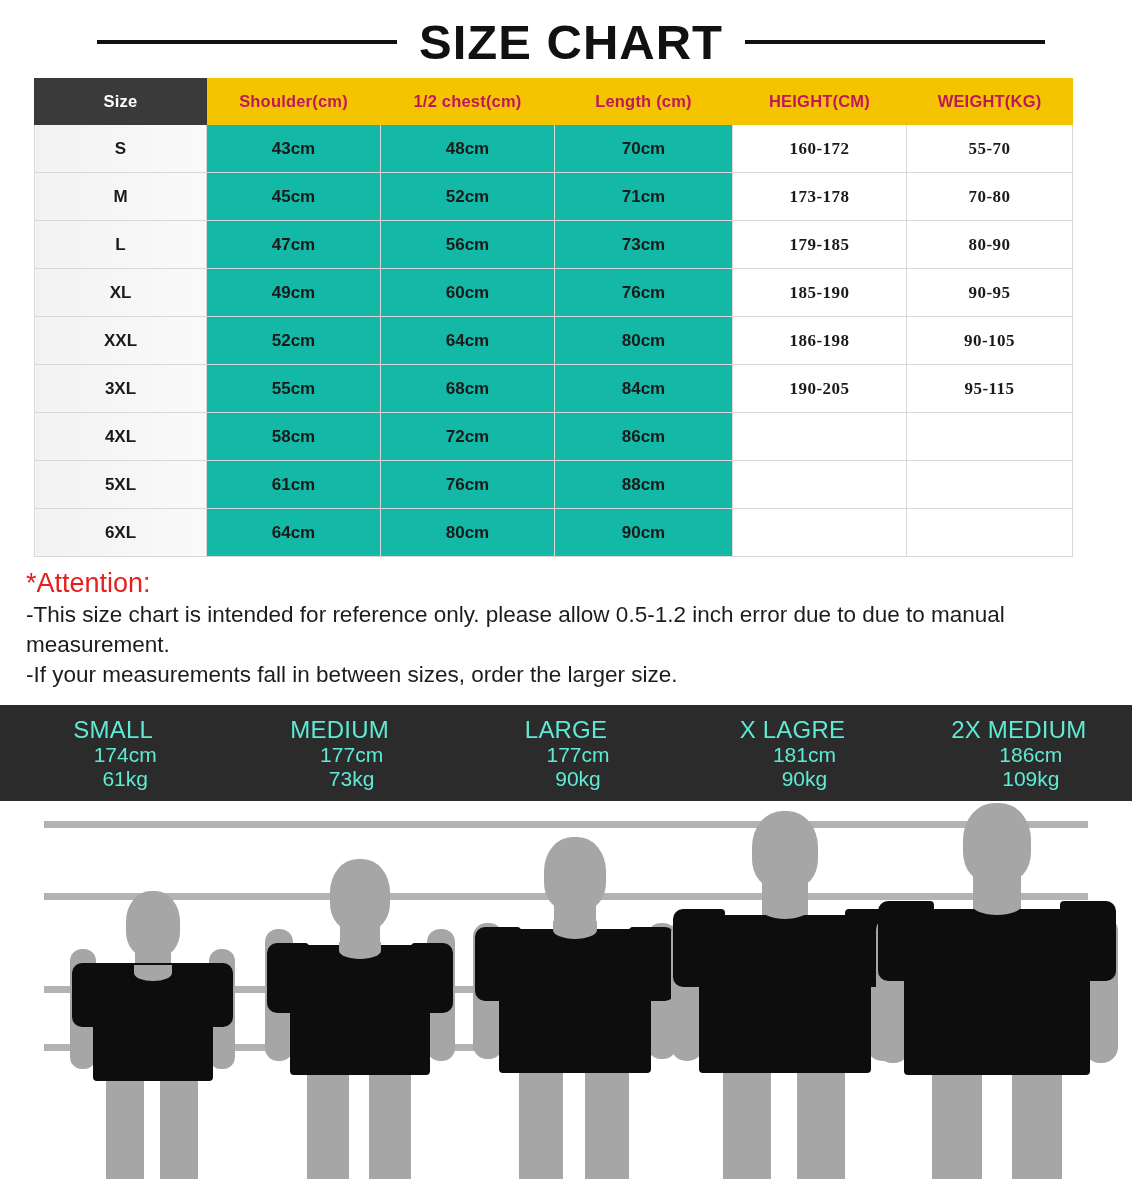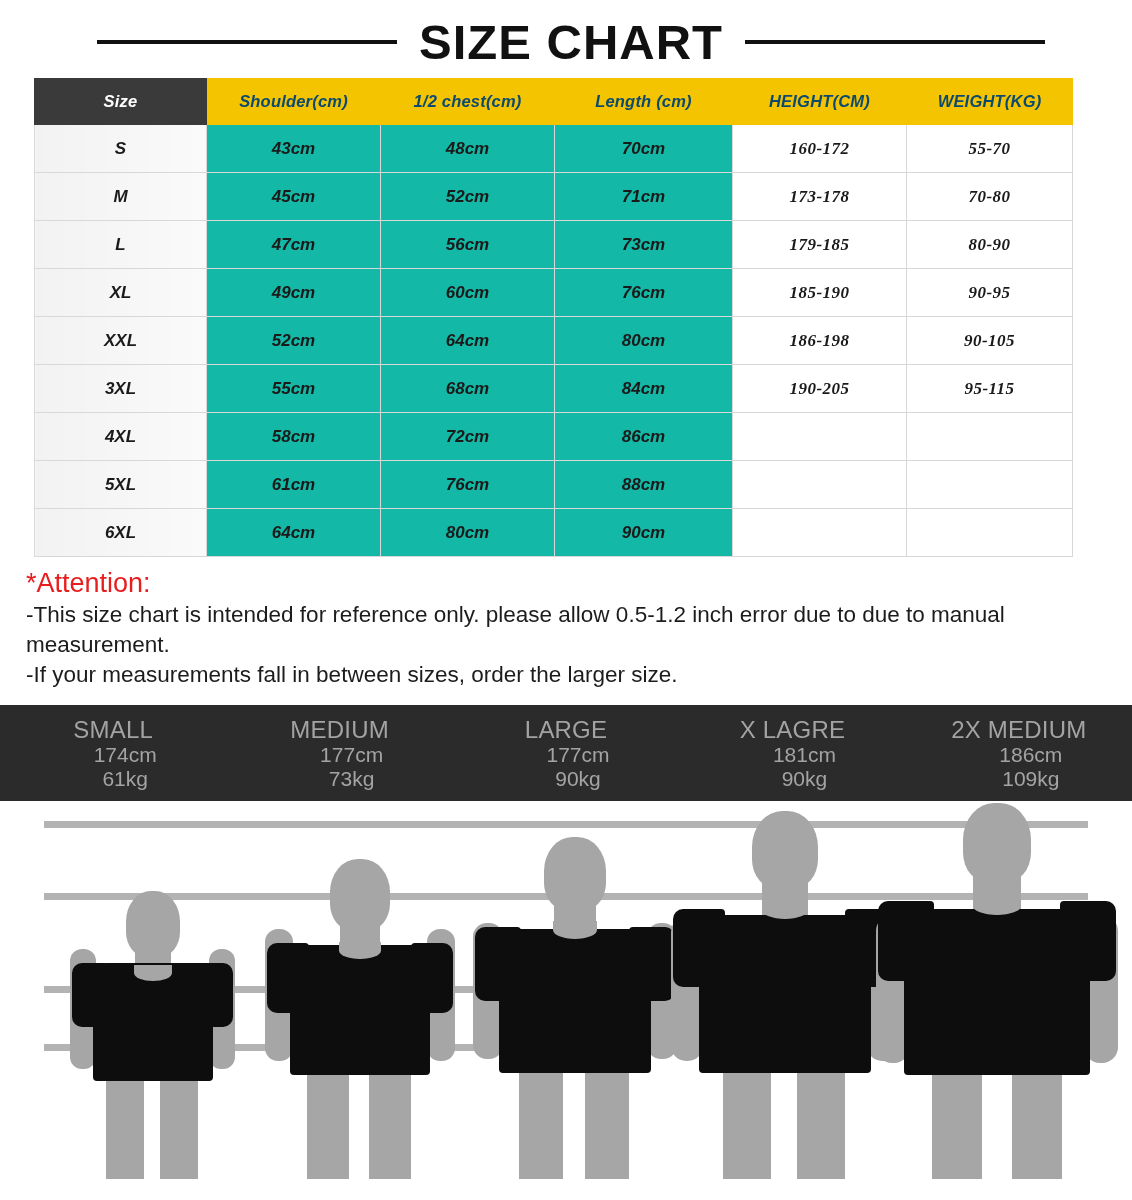--- a/index.html
+++ b/index.html
@@ -19,38 +19,38 @@
   }
   .title-line { flex: 0 0 auto; width: 300px; height: 4px; background: #111; }
   .title-line.left { margin-right: 22px; }
   .title-line.right { margin-left: 22px; }
   .title-text {
     font-size: 49px; font-weight: bold; letter-spacing: 1px;
     color: #111; white-space: nowrap; line-height: 1;
   }
 
   
-  .table-wrap { padding: 0 60px 0 34px; font-style: italic; }
+  .table-wrap { padding: 0 60px 0 34px; }
   table.size-table {
     width: 1038px; border-collapse: collapse; table-layout: fixed;
   }
   table.size-table col.c0 { width: 172px; }
   table.size-table col.c1 { width: 174px; }
   table.size-table col.c2 { width: 174px; }
   table.size-table col.c3 { width: 178px; }
   table.size-table col.c4 { width: 174px; }
   table.size-table col.c5 { width: 166px; }
 
   table.size-table th, table.size-table td {
     border: 1px solid #d8d8d8;
     height: 48px; text-align: center; vertical-align: middle;
     font-size: 17px; color: #1a1a1a; font-weight: bold;
   }
   table.size-table thead th {
-    background: #f5c400; color: #0c4a6e; font-size: 16.5px; letter-spacing: .2px;
+    background: #f5c400; color: #be185d; font-size: 16.5px; letter-spacing: .2px;
     border: 1px solid #f5c400; height: 46px;
   }
   table.size-table thead th.first {
     background: #3a3a3a; color: #ffffff; border: 1px solid #3a3a3a;
   }
   td.sizecell {
     background: linear-gradient(to right, #f2f2f2, #fafafa);
     font-size: 18px; font-weight: bold;
   }
   td.val { background: #14b8a6; font-weight: normal; font-size: 17.5px; }
@@ -67,21 +67,21 @@
     color: #e81e1e; font-size: 27px; font-weight: normal; margin: 0 0 1px 0;
     line-height: 1.2;
   }
   .attention p {
     margin: 0; font-size: 22.5px; color: #1c1c1c; line-height: 1.32;
   }
 
   
   .banner {
     margin-top: 16px;
-    background: #2b2b2b; color: #a3a3a3;
+    background: #2b2b2b; color: #5eead4;
     height: 96px;
     display: flex; align-items: center;
   }
   .banner .cell {
     flex: 1 1 0; text-align: center; line-height: 1.12;
   }
   .banner .cell .lbl { font-size: 24px; letter-spacing: .2px; }
   .banner .cell .h, .banner .cell .w { font-size: 21px; padding-left: 24px; }
 
   

